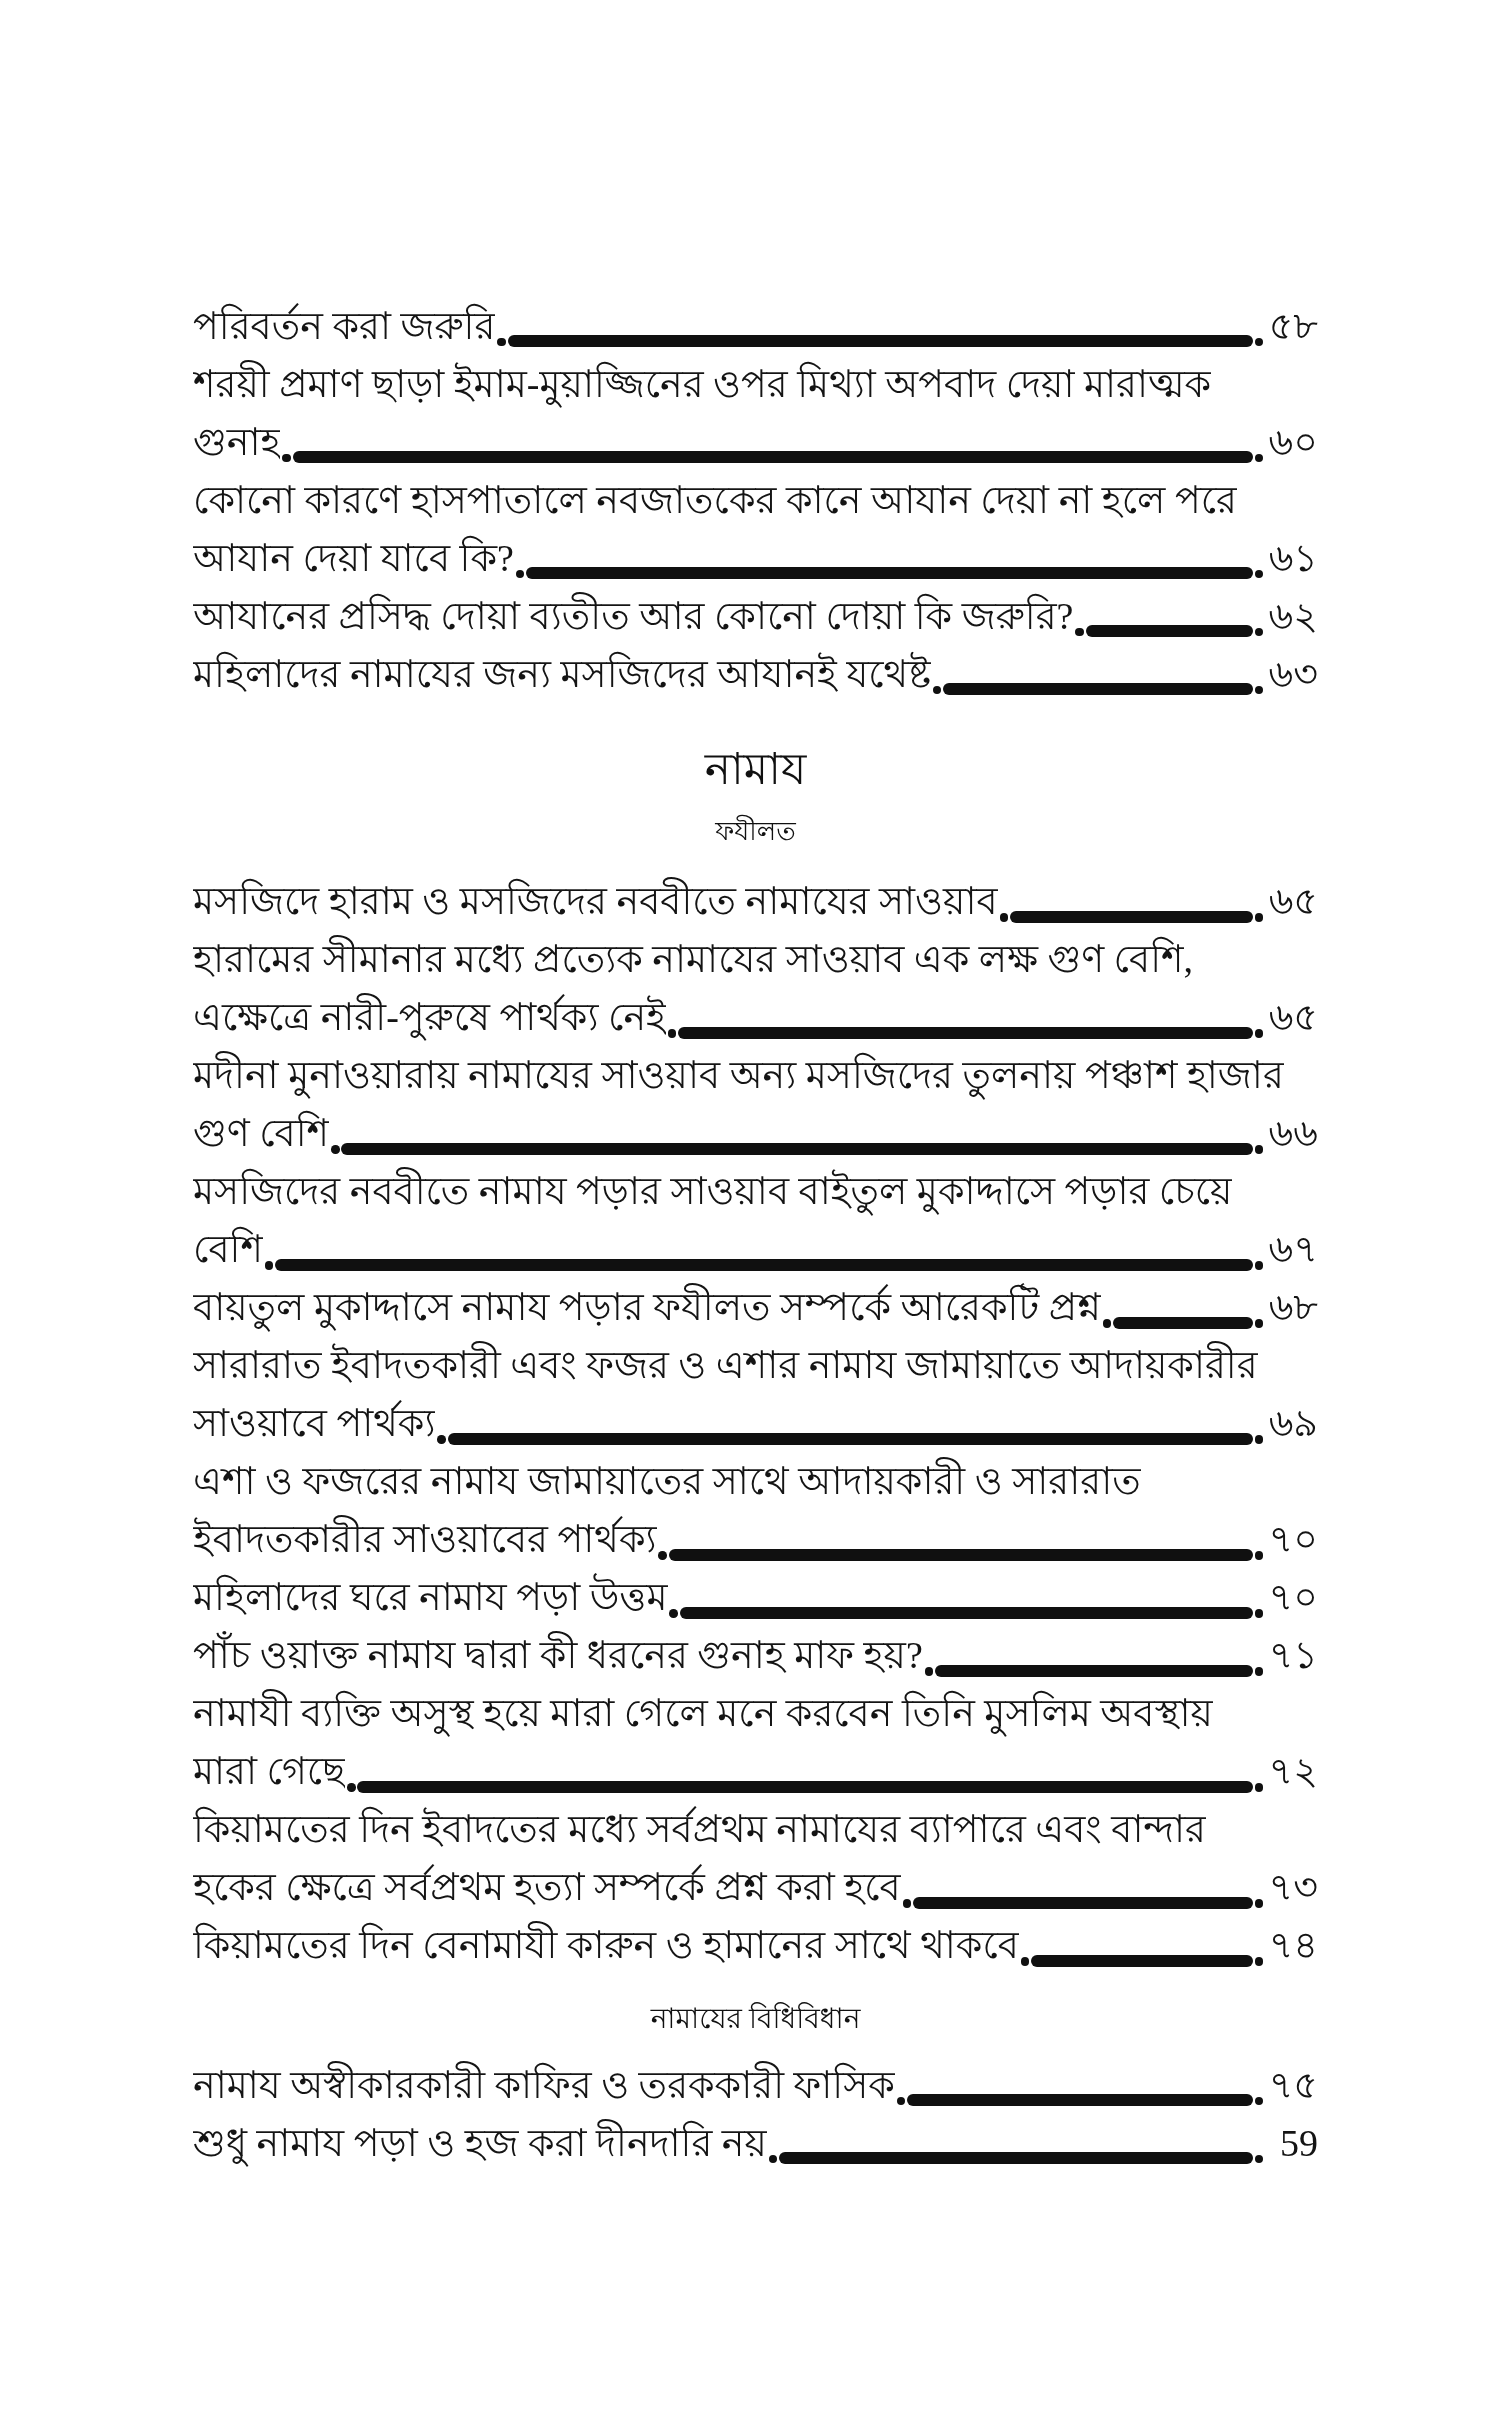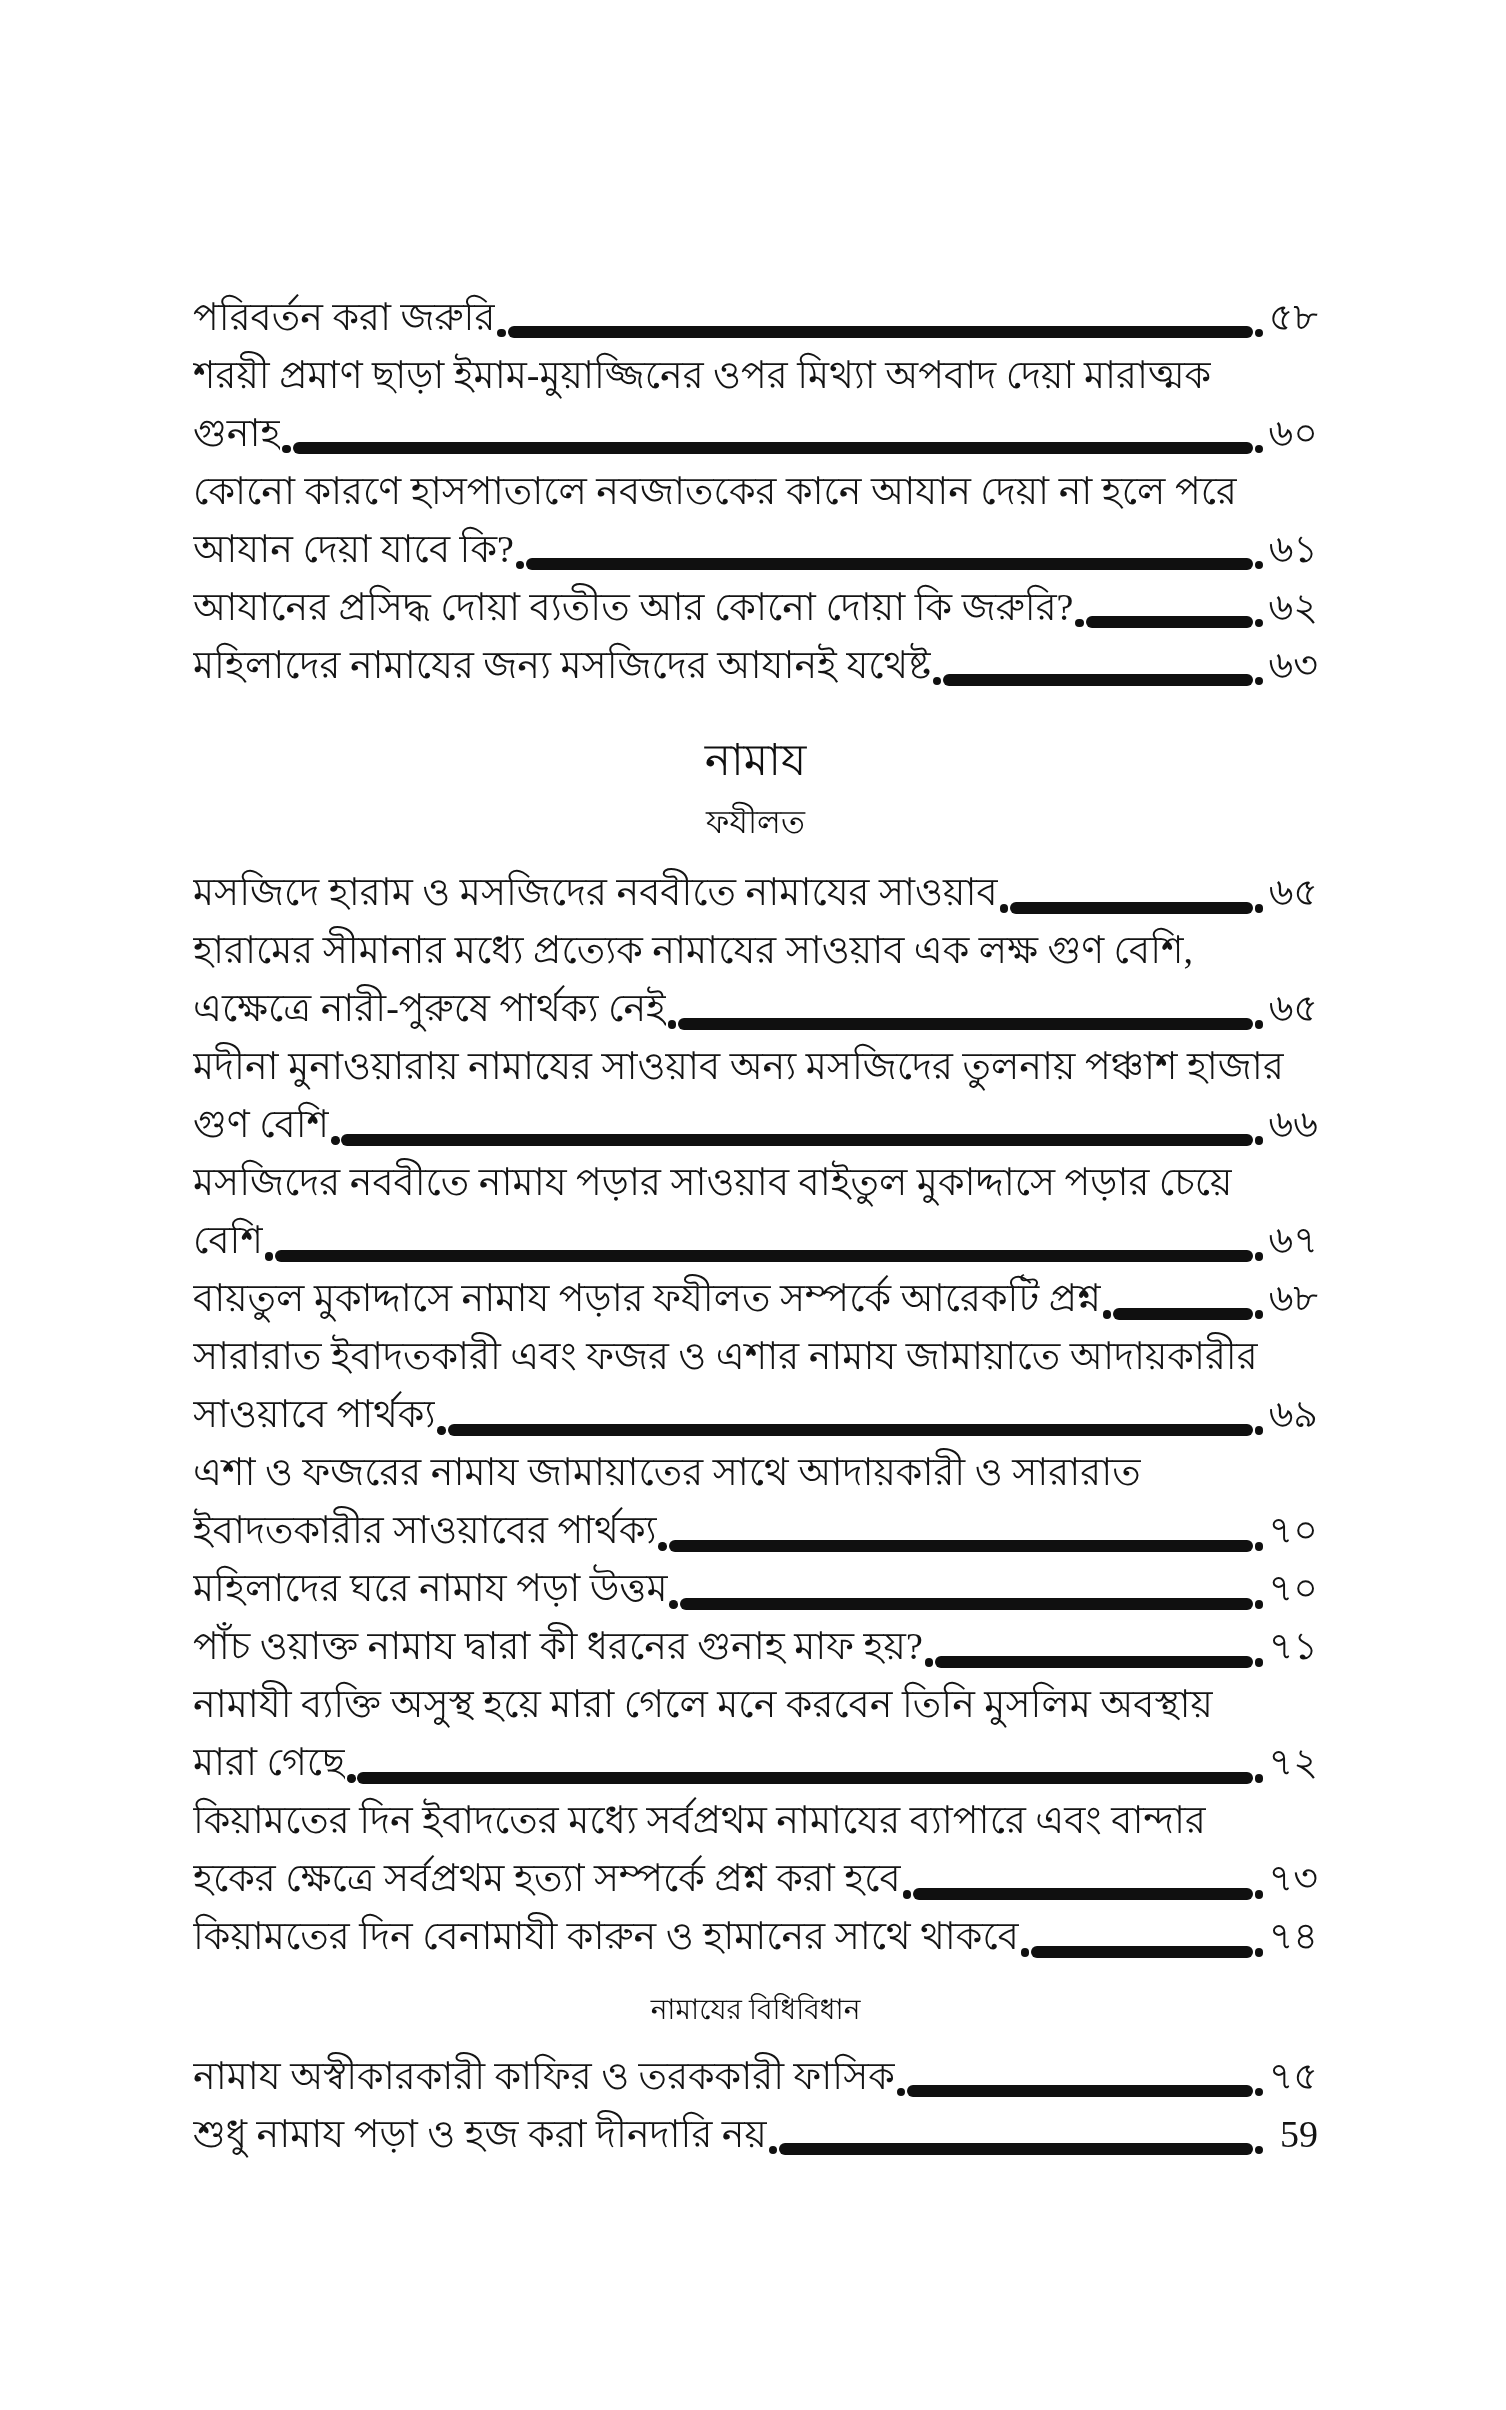--- a/index.html
+++ b/index.html
@@ -11,21 +11,21 @@
   }
   .page {
     position: relative;
     width: 1507px;
     height: 2411px;
     background: #ffffff;
     overflow: hidden;
   }
   .content {
     position: absolute;
-    top: 286px;
+    top: 295px;
     left: 193px;
     width: 1125px;
     color: #141414;
   }
   
   .row {
     display: flex;
     align-items: flex-end;
     height: 58px;
     font-size: 38px;
@@ -75,21 +75,21 @@
     white-space: nowrap;
     overflow: hidden;
   }
   .heading.h-main {
     font-size: 44px;
     line-height: 55px;
     margin-top: 41px;
     margin-bottom: 7.5px;
   }
   .heading.h-sub {
-    font-size: 32px;
+    font-size: 26px;
     line-height: 51px;
     margin-top: 9.4px;
     margin-bottom: 13px;
   }
   .heading.h-sub2 {
     font-size: 28px;
     line-height: 51px;
     margin-top: 21px;
     margin-bottom: 9.4px;
   }

